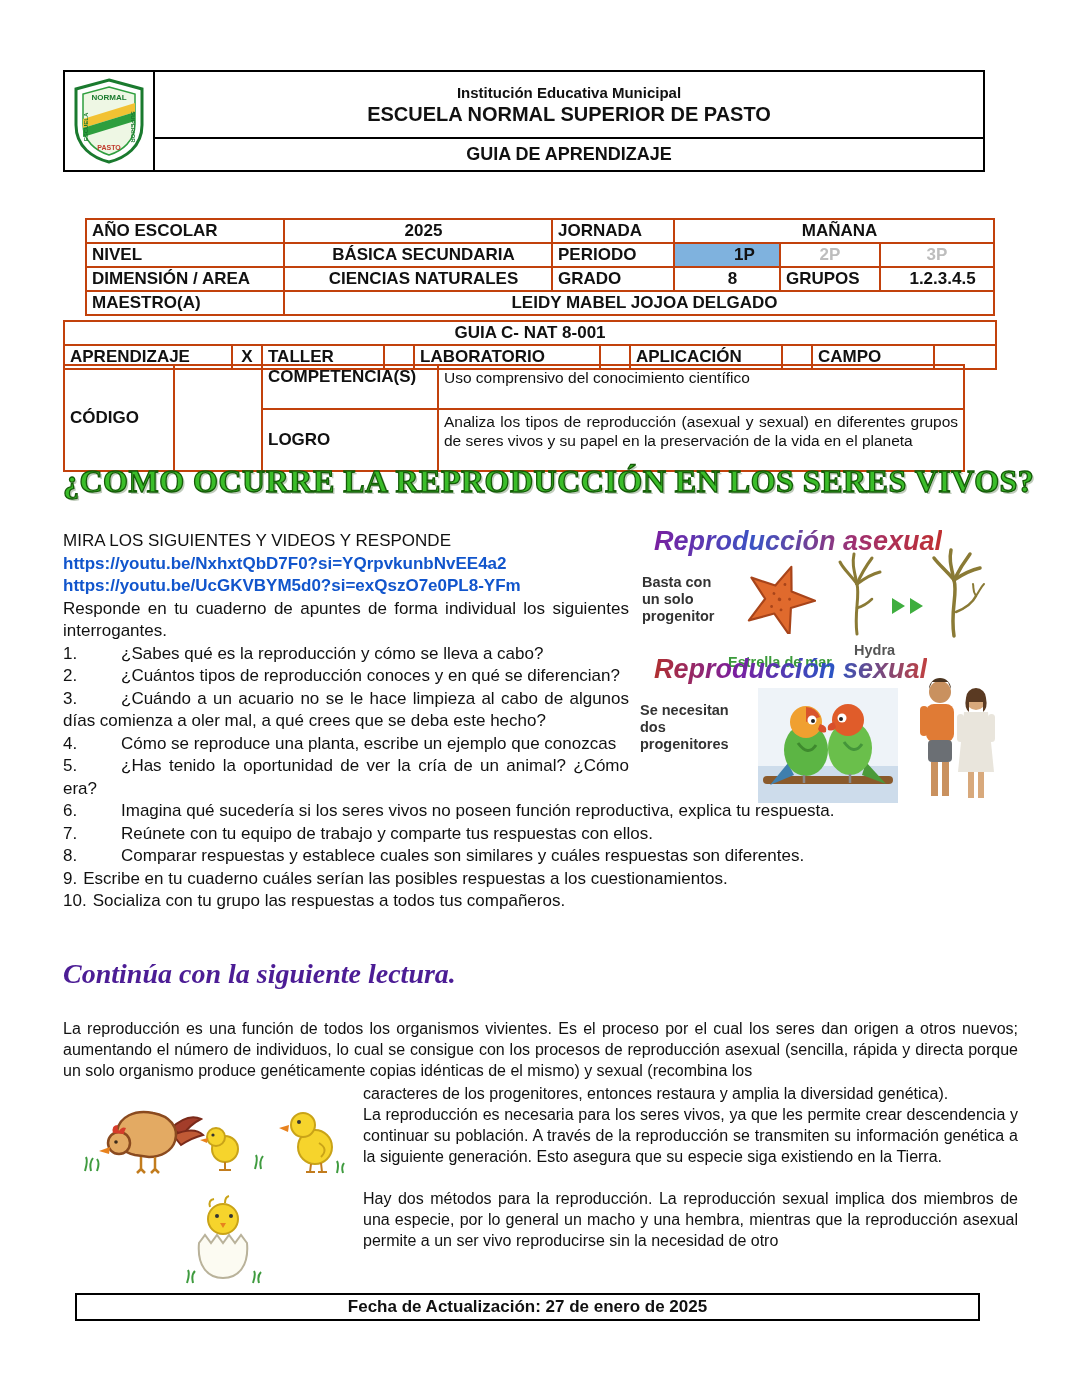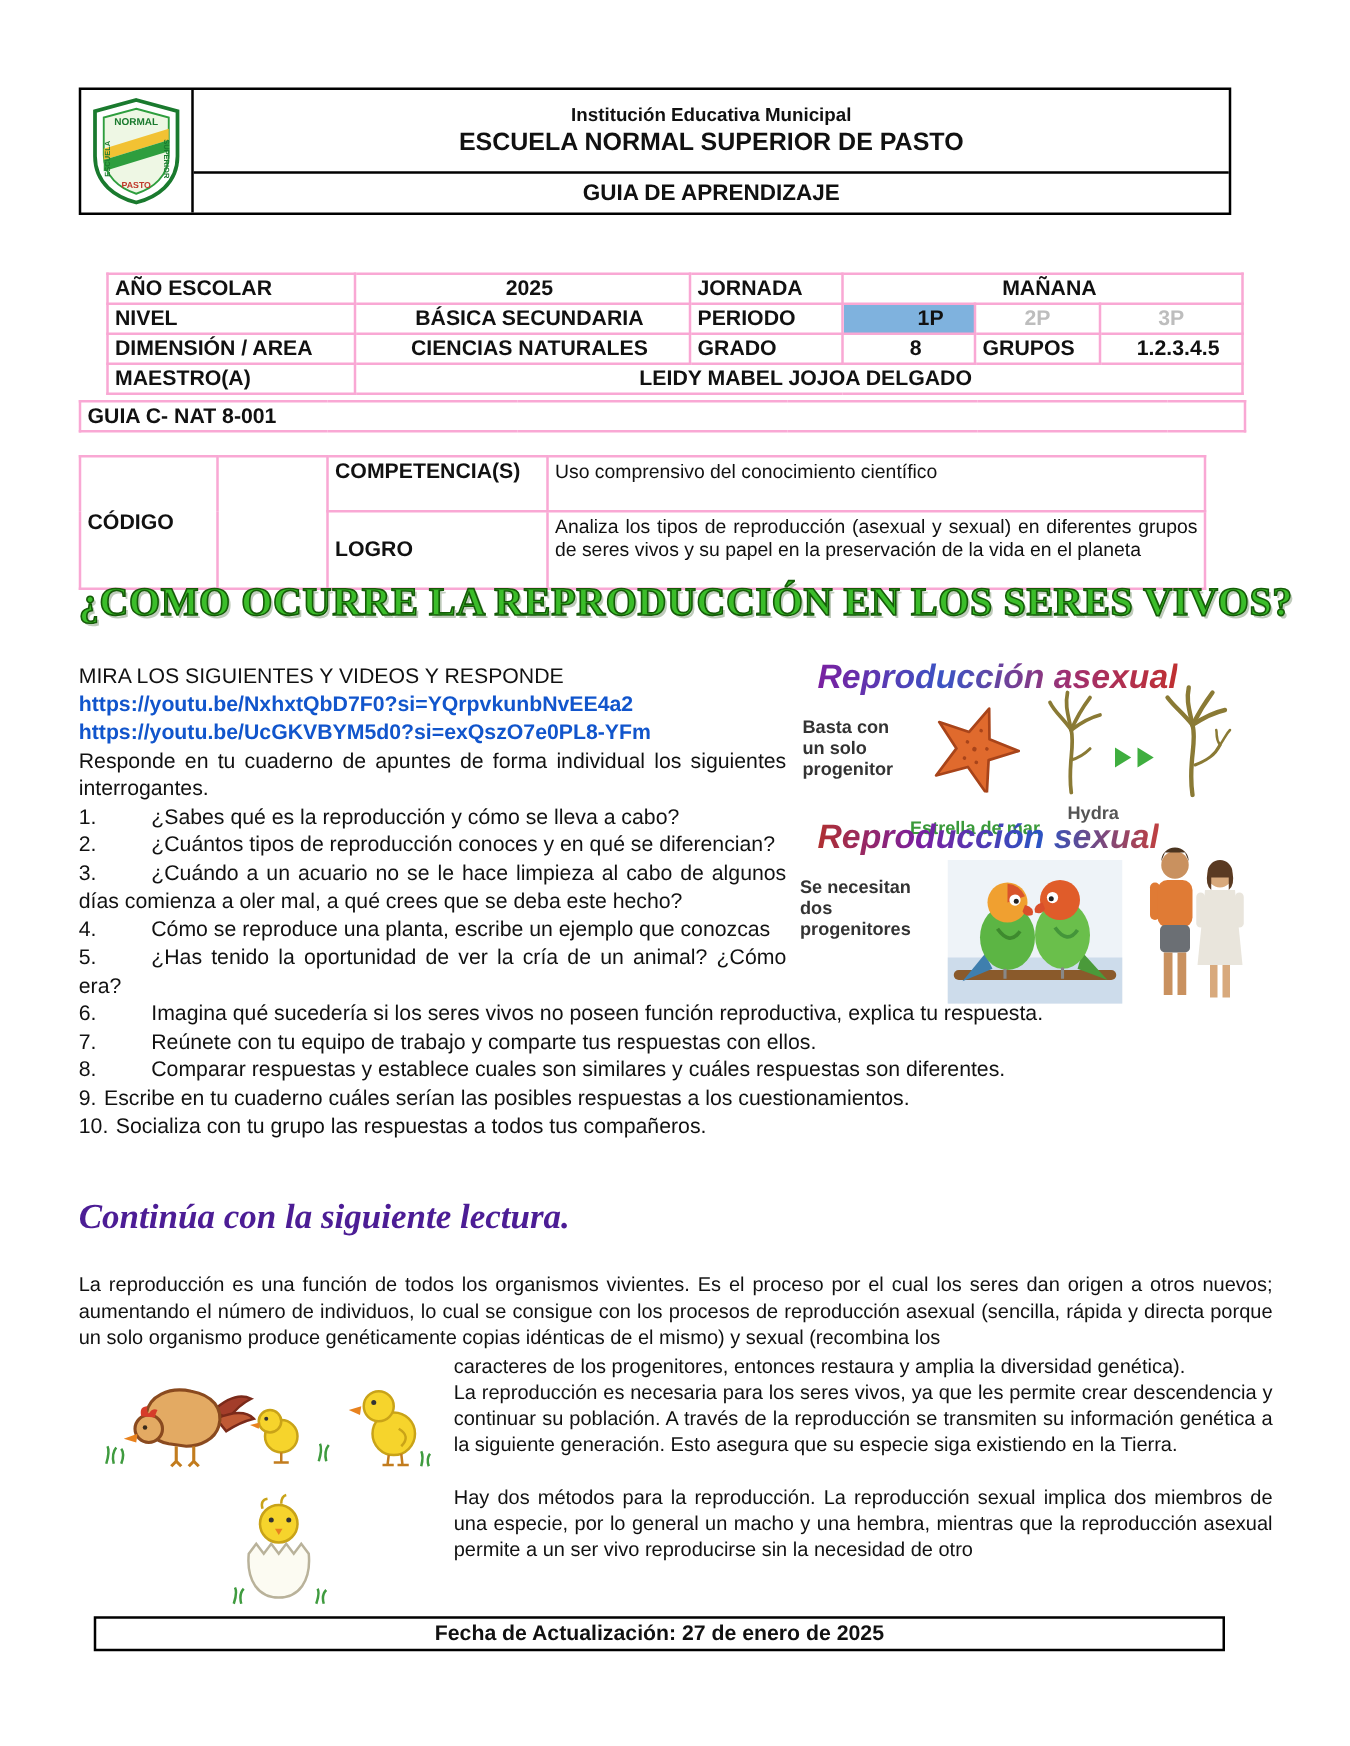--- a/index.html
+++ b/index.html
@@ -18,31 +18,31 @@
   .header-box { position:absolute; left:63px; top:70px; width:922px; height:102px; border:2px solid #000; display:flex; }
   .logo-cell { width:90px; border-right:2px solid #000; display:flex; align-items:center; justify-content:center; }
   .header-right { flex:1; display:flex; flex-direction:column; }
   .header-top { flex:1; display:flex; flex-direction:column; align-items:center; justify-content:center; border-bottom:2px solid #000; }
   .inst-small { font-size:15px; font-weight:bold; }
   .inst-name { font-size:20px; font-weight:bold; margin-top:2px; }
   .header-bottom { height:31px; display:flex; align-items:center; justify-content:center; font-weight:bold; font-size:18px; }
 
   
   table { border-collapse:collapse; table-layout:fixed; }
-  td { border:2px solid #f9a8d4; font-size:17px; padding:1px 5px; overflow:hidden; white-space:nowrap; }
+  td { border:2px solid #c2410c; font-size:17px; padding:1px 5px; overflow:hidden; white-space:nowrap; }
 
   .info-table { position:absolute; left:85px; top:218px; width:908px; }
   .info-table td { height:23px; font-weight:bold; }
   .ctr { text-align:center;padding-left:16px; }
   .periodo-sel { background:var(--periodo-hl); text-align:center;padding-left:40px; }
   .periodo-dim { color:var(--periodo-dim); text-align:center; }
 
   .guide-table-a { position:absolute; left:63px; top:320px; width:932px; }
   .guide-table-a td { height:22px; font-weight:bold; }
-  .guide-table-a .ttl { }
+  .guide-table-a .ttl { text-align:center; }
   .guide-table-a .mark { text-align:center; }
 
   .guide-table-b { position:absolute; left:63px; top:364px; width:900px; }
   .guide-table-b td { vertical-align:top; white-space:normal; }
   .guide-table-b .lblcell { font-weight:bold; vertical-align:middle; }
   .guide-table-b .valcell { font-size:15.5px; text-align:justify; line-height:19px; padding-top:2px; }
   .row-comp td { height:44px; }
   .row-logro td { height:62px; }
 
   
@@ -172,20 +172,32 @@
       <col style="width:186px">
         <col style="width:30px">
         <col style="width:152px">
         <col style="width:30px">
       <col style="width:122px">
         <col style="width:62px">
     </colgroup>
     <tbody>
         <tr>
       <td class="ttl" colspan="10">GUIA C- NAT 8-001</td>
+    </tr>
+    <tr>
+      <td>APRENDIZAJE</td>
+      <td class="mark">X</td>
+      <td>TALLER</td>
+      <td class="mark"></td>
+      <td>LABORATORIO</td>
+      <td class="mark"></td>
+      <td>APLICACIÓN</td>
+      <td class="mark"></td>
+      <td>CAMPO</td>
+      <td class="mark"></td>
     </tr>
   </tbody>
     </table>
 
   <table class="guide-table-b">
     <colgroup>
       <col style="width:110px">
         <col style="width:88px">
         <col style="width:176px">
         <col style="width:526px">

